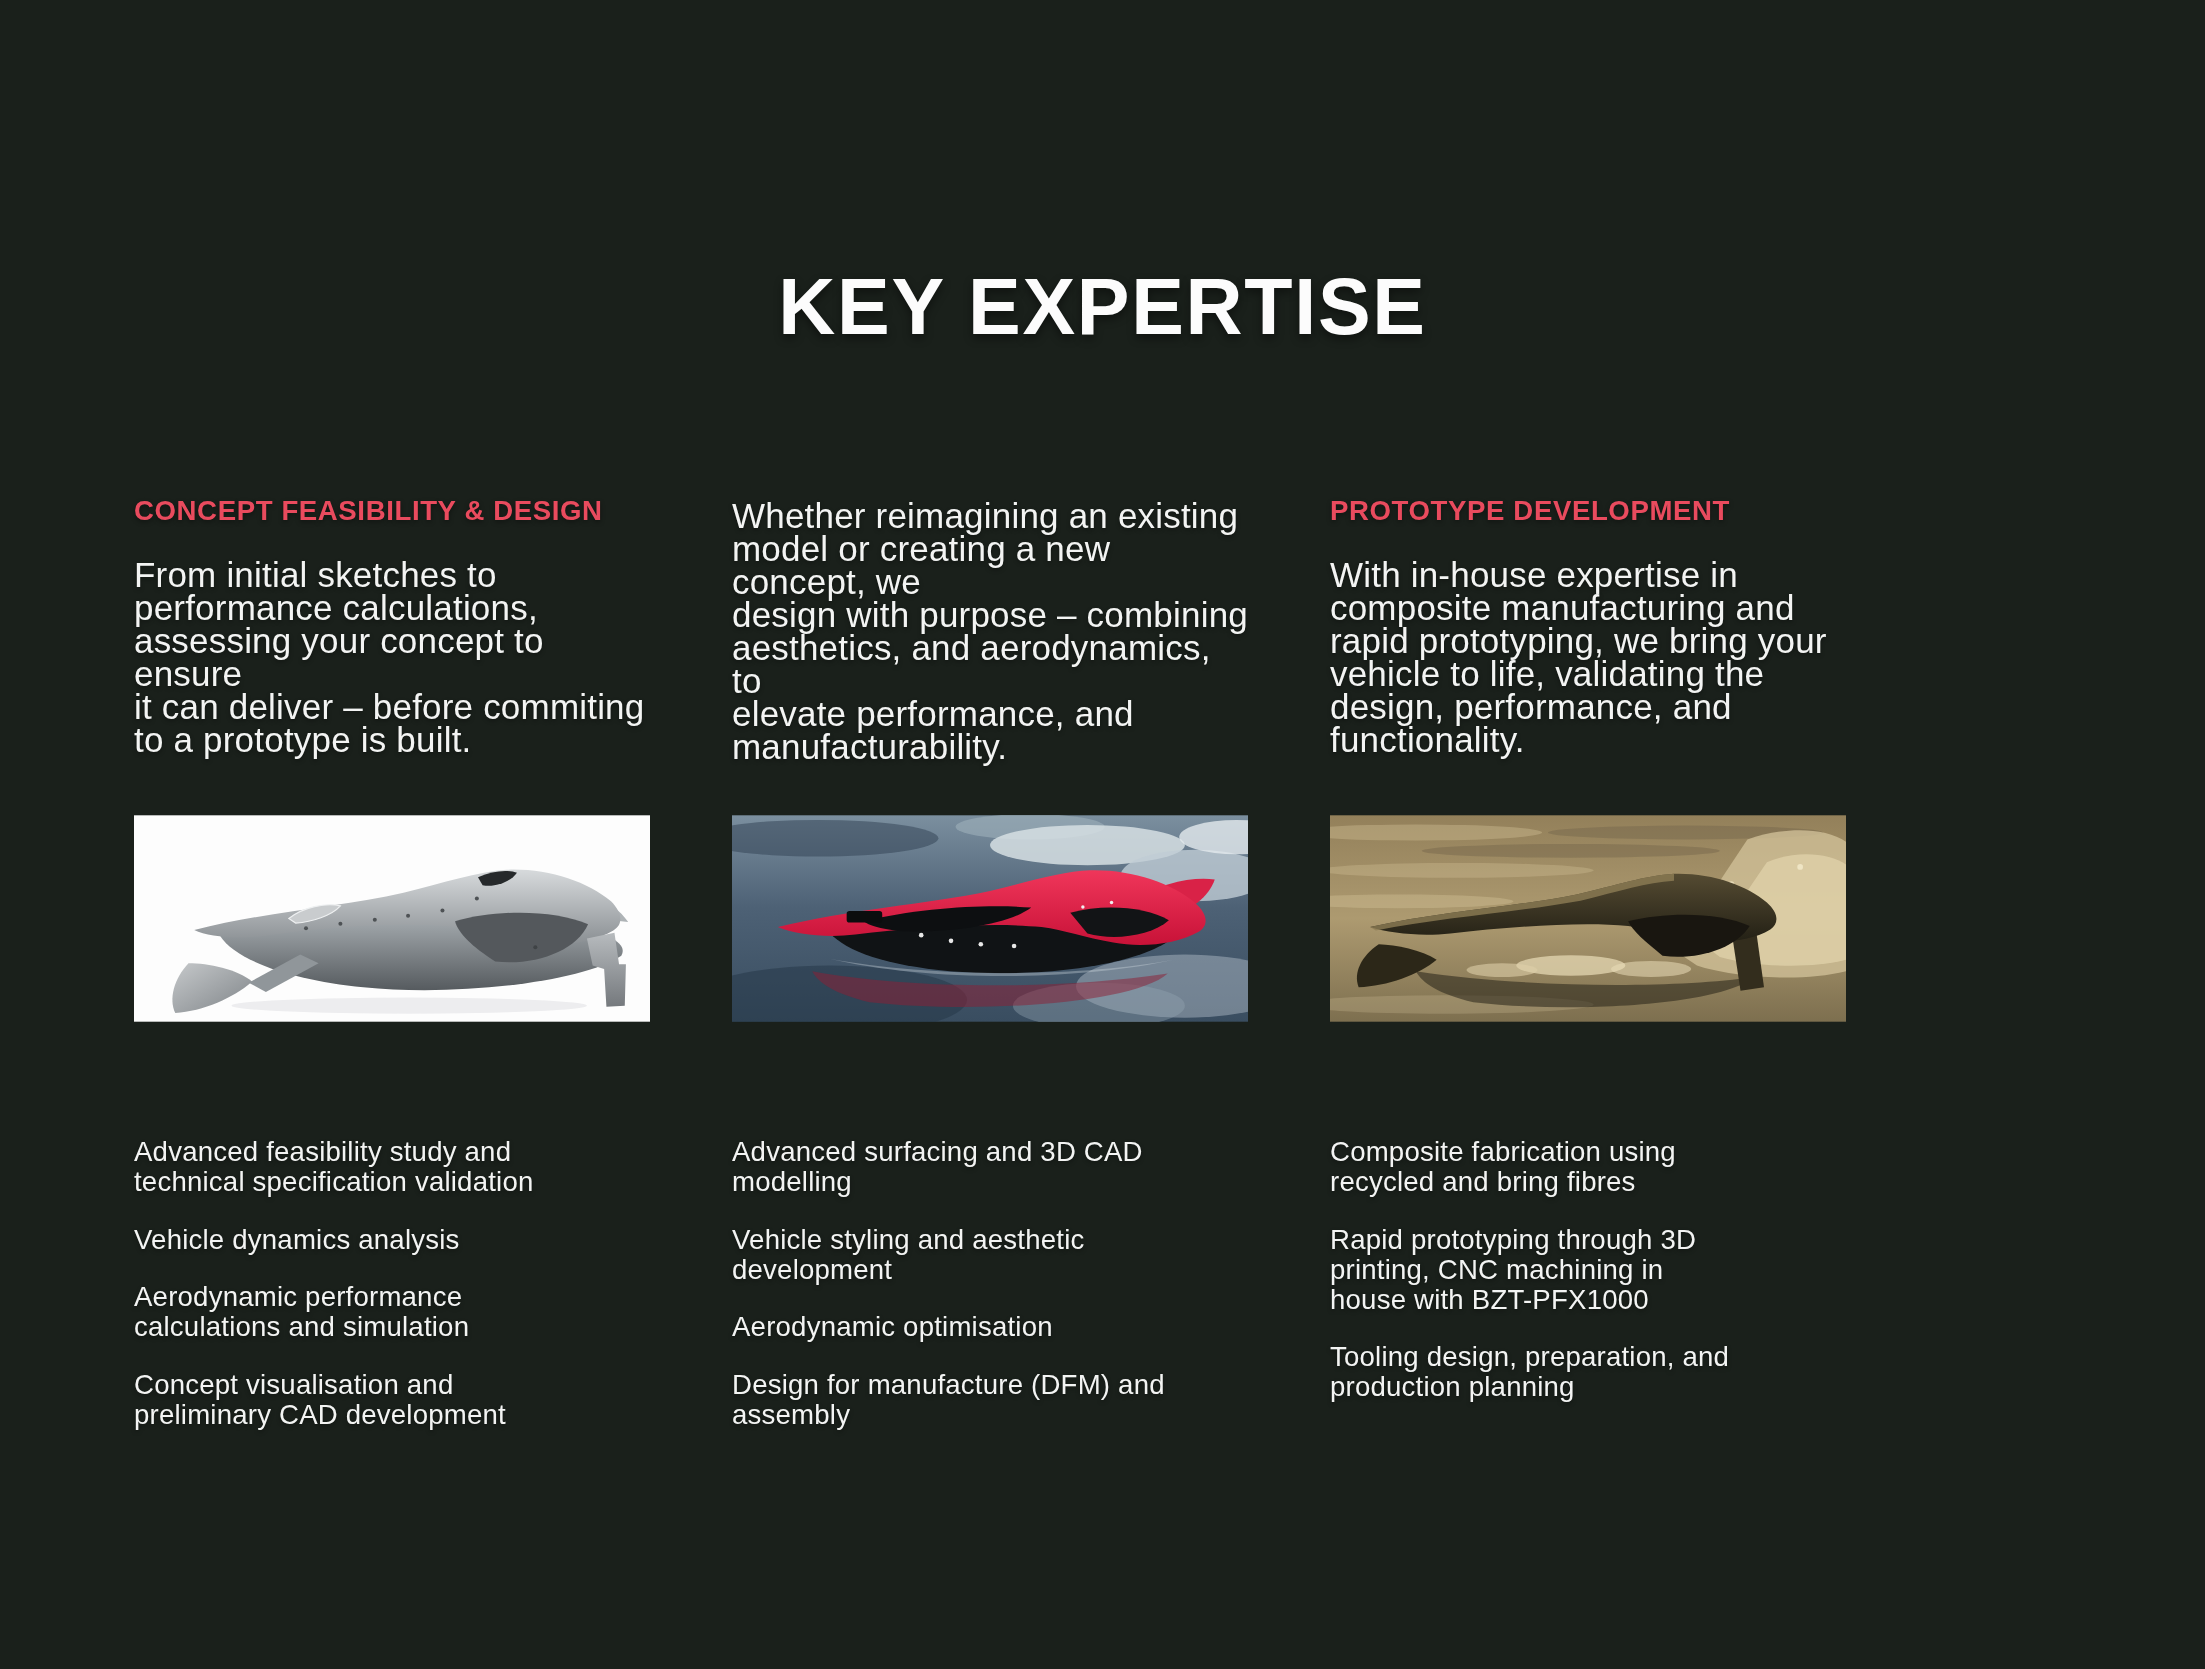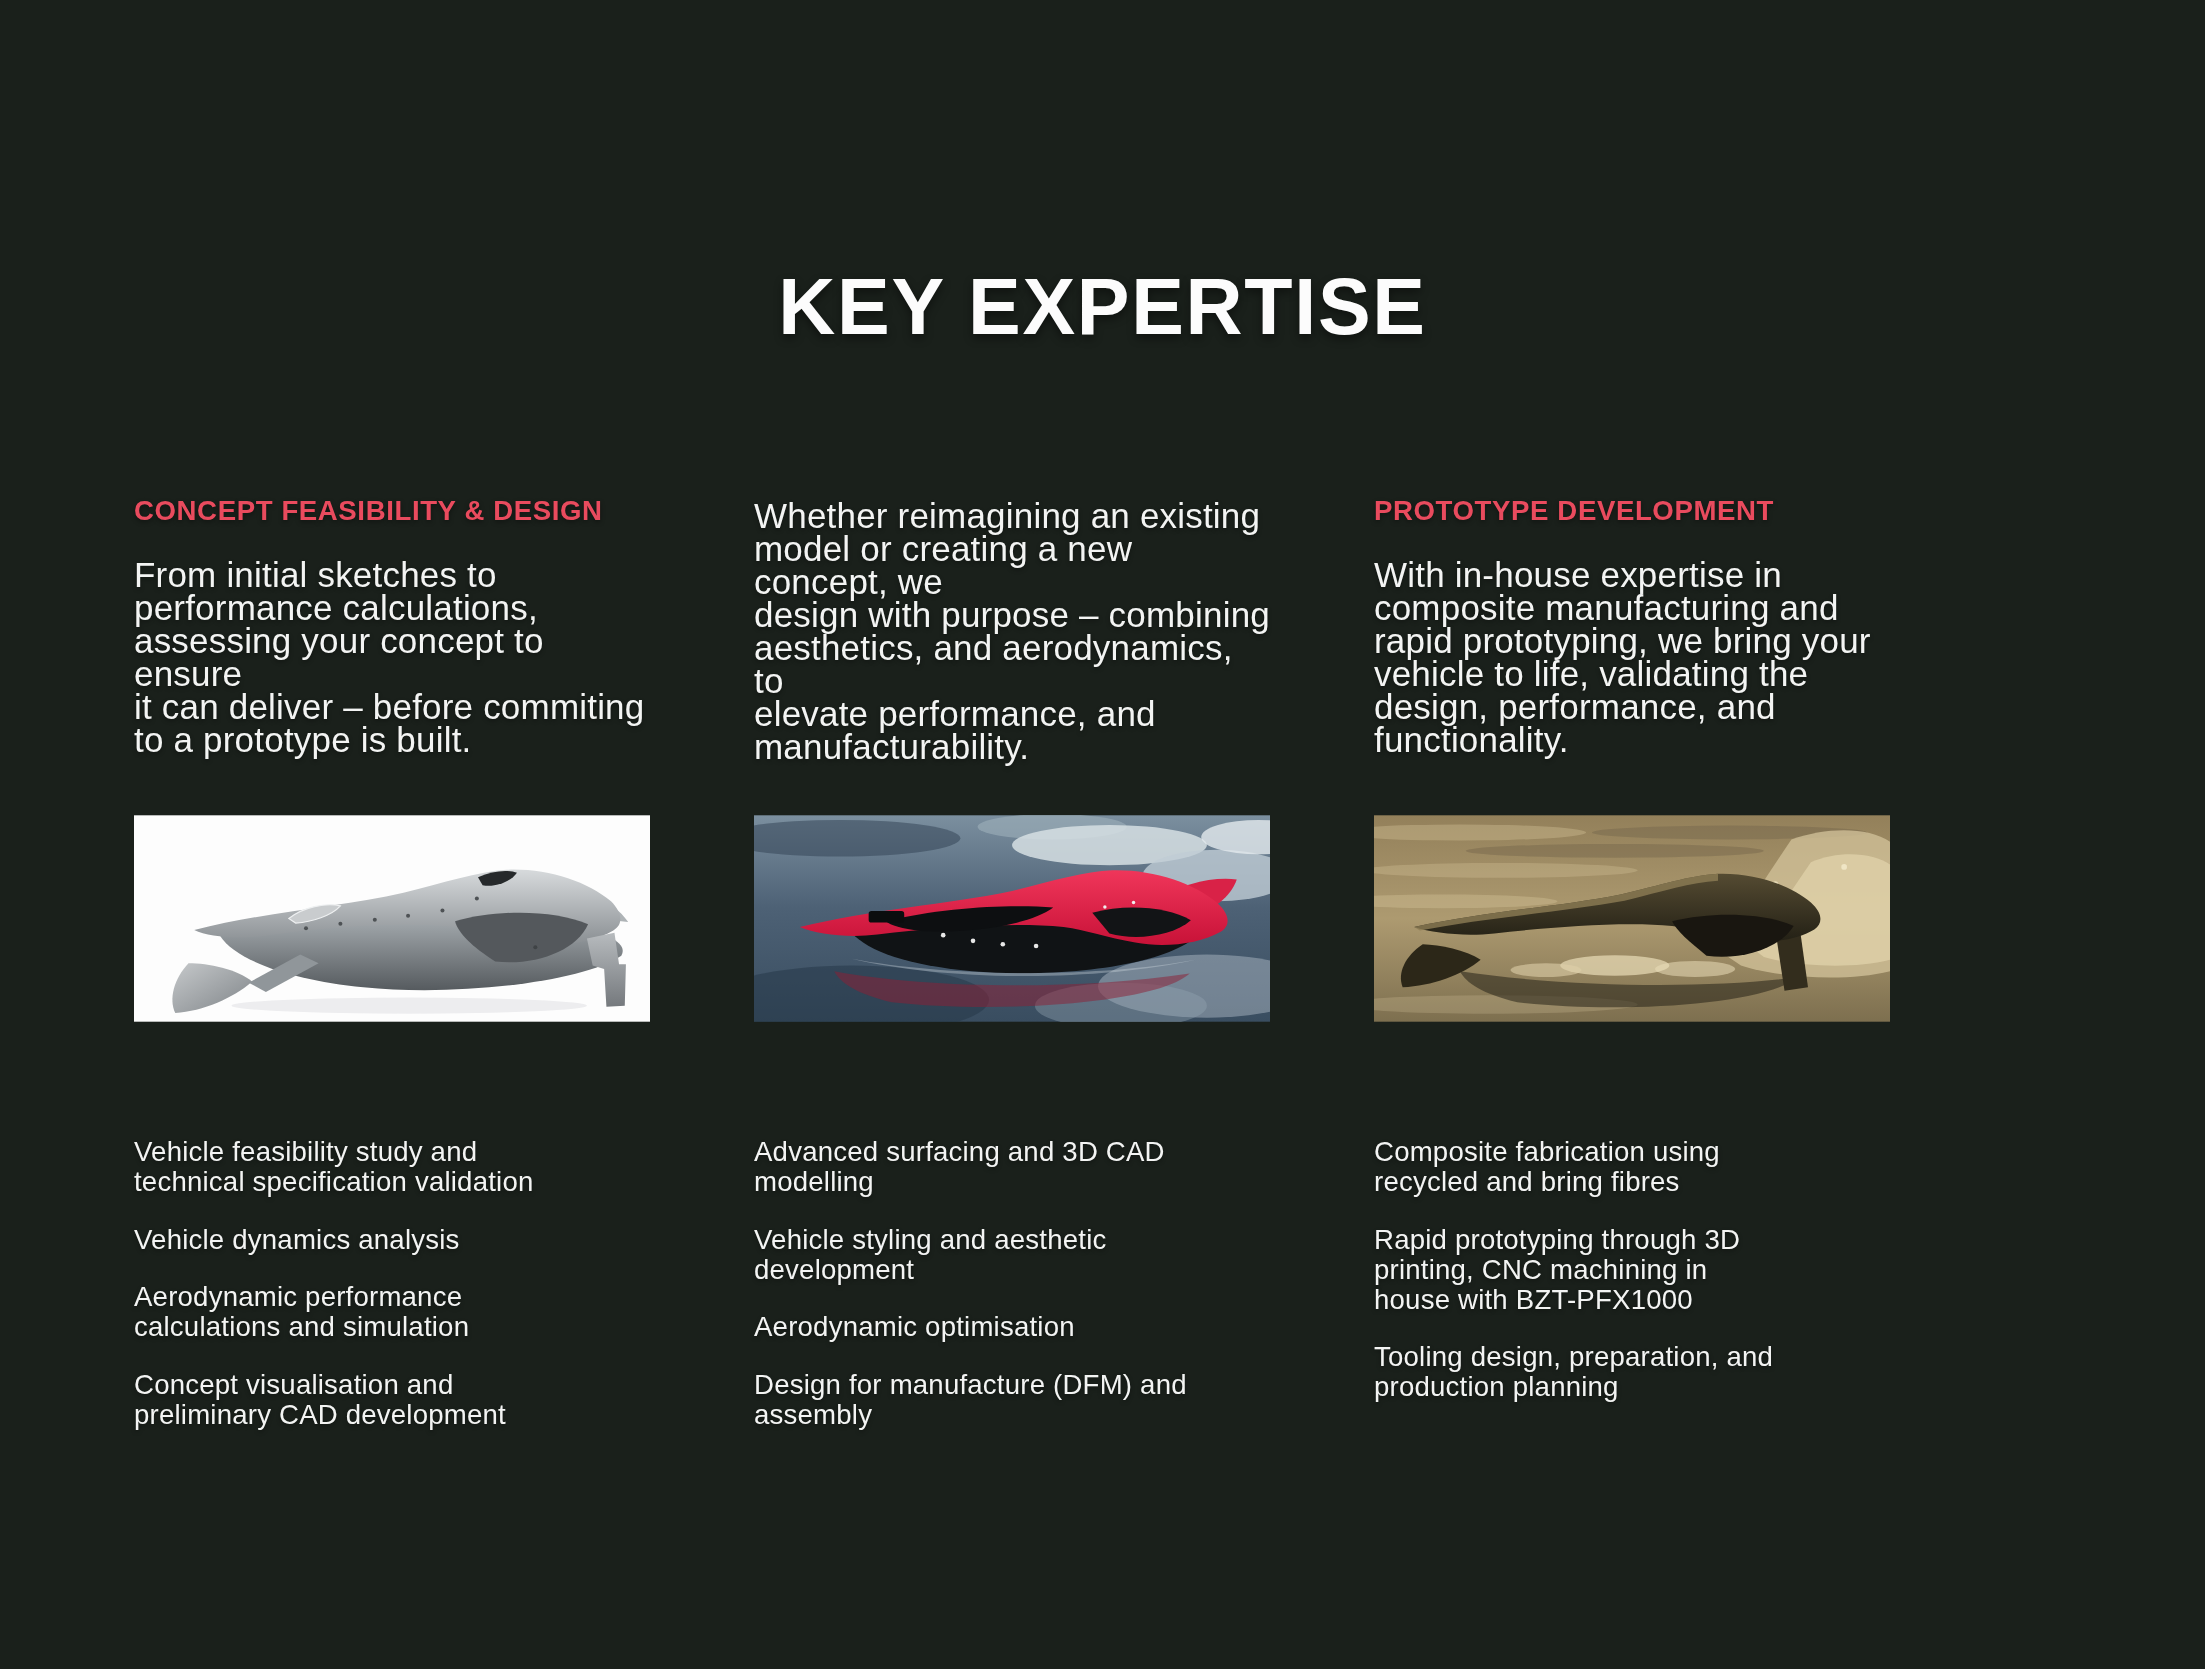--- a/index.html
+++ b/index.html
@@ -12,21 +12,21 @@
   }
   .page-title{
     position:absolute;left:0;top:208px;width:2205px;
     text-align:center;
     font-size:79px;font-weight:800;letter-spacing:1.7px;
     color:#fcfcfc;
     text-shadow:0 4px 9.2px rgba(0,0,0,.45);
   }
   .columns{
     position:absolute;left:134px;top:470px;
-    display:flex;gap:104px;
+    display:flex;gap:82px;
   }
   .column{
     position:relative;
     width:516px;flex:0 0 516px;
     height:971px;
   }
   .col-heading{
     font-size:27.6px;line-height:36px;font-weight:800;
     letter-spacing:0.6px;
     color:#e94b5e;
@@ -106,21 +106,21 @@
         <circle cx="300" cy="197" r="3.5" fill="#4e5255"></circle>
           <circle cx="360" cy="189" r="3.5" fill="#4e5255"></circle>
         <circle cx="420" cy="182" r="3.5" fill="#4e5255"></circle>
           <circle cx="478" cy="175" r="3.5" fill="#4e5255"></circle>
         <circle cx="538" cy="166" r="3.5" fill="#4e5255"></circle>
           <circle cx="598" cy="145" r="3.5" fill="#4e5255"></circle>
         <circle cx="700" cy="230" r="3.5" fill="#3f4346"></circle>
       </svg>
     </div>
     <div class="col-bullets">
-      <p class="bullet">Vehicle feasibility study and
+      <p class="bullet">Advanced feasibility study and
 technical specification validation</p>
       <p class="bullet">Vehicle dynamics analysis</p>
       <p class="bullet">Aerodynamic performance
 calculations and simulation</p>
       <p class="bullet">Concept visualisation and
 preliminary CAD development</p>
     </div>
   </section>
 
   <section class="column">

